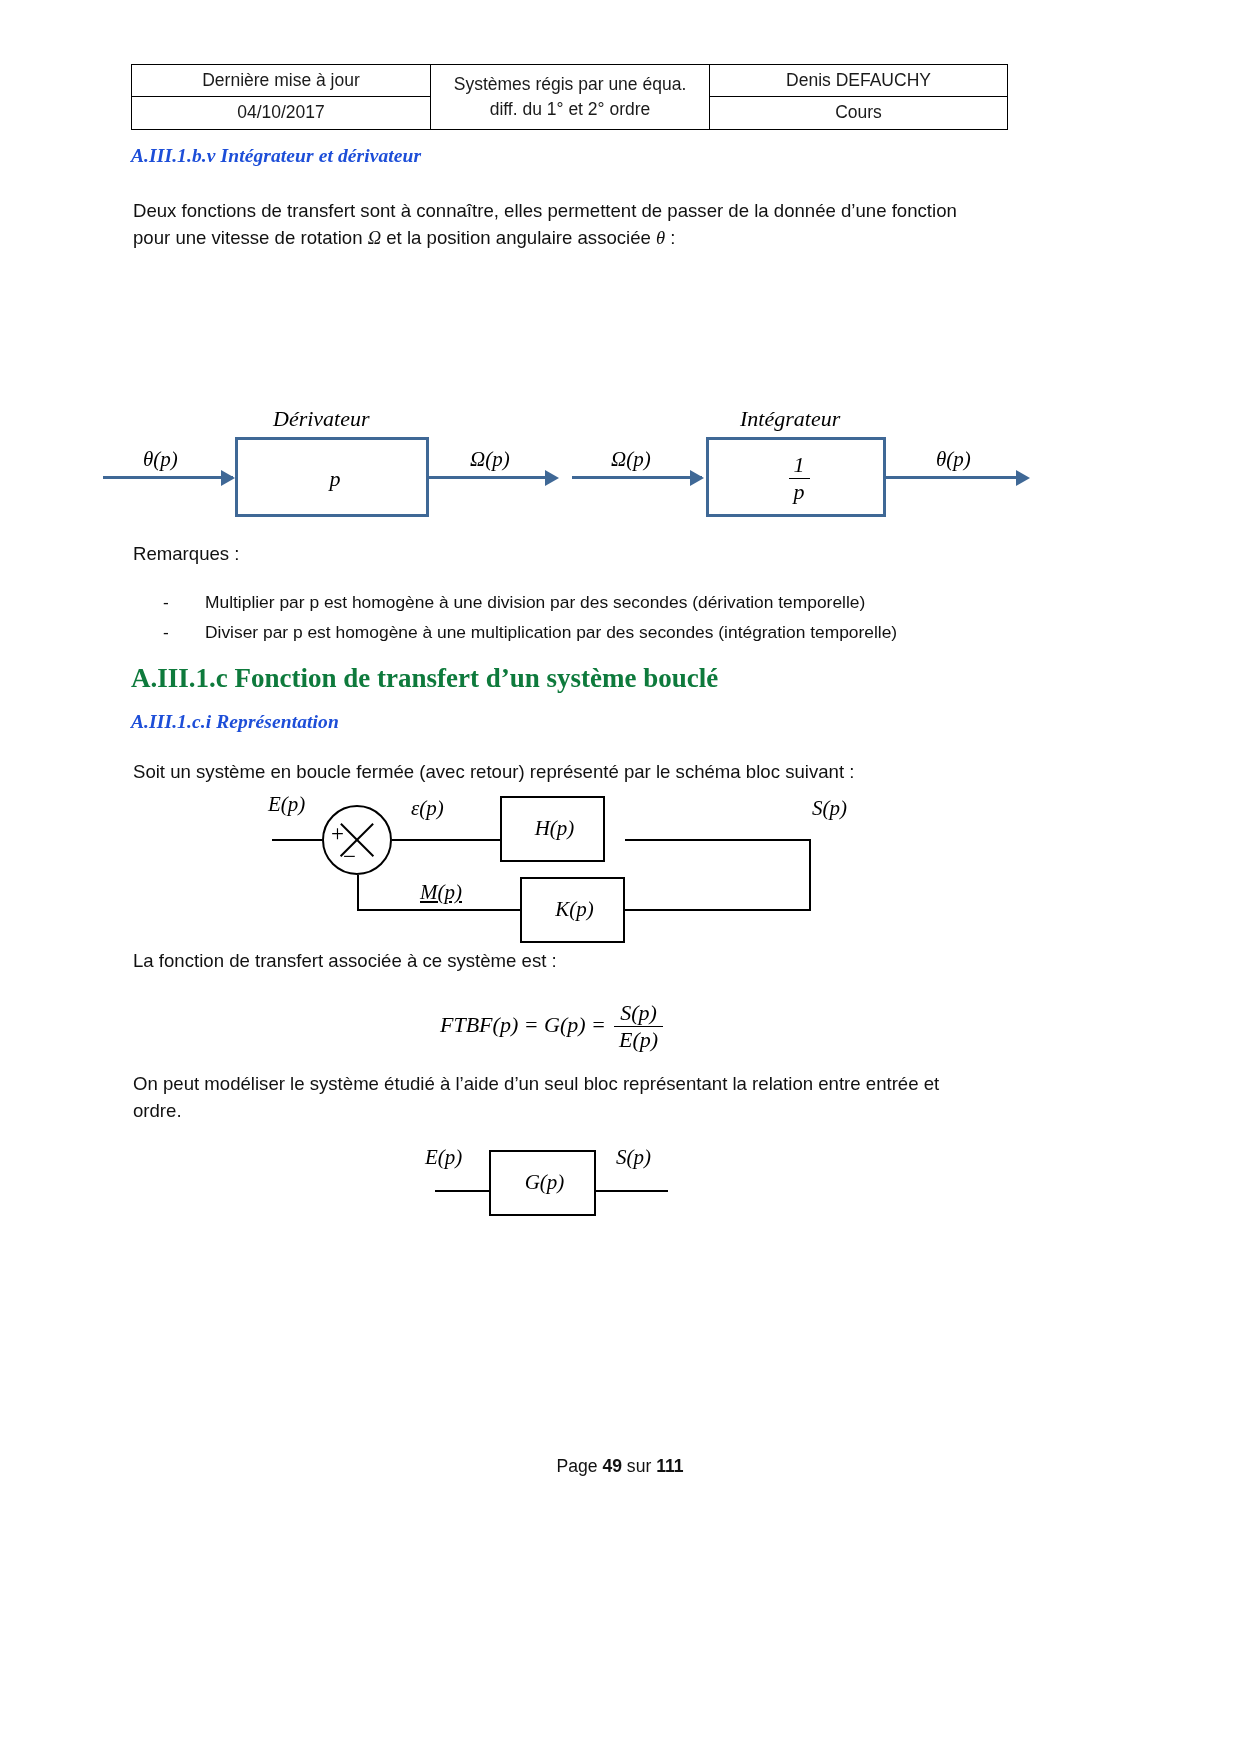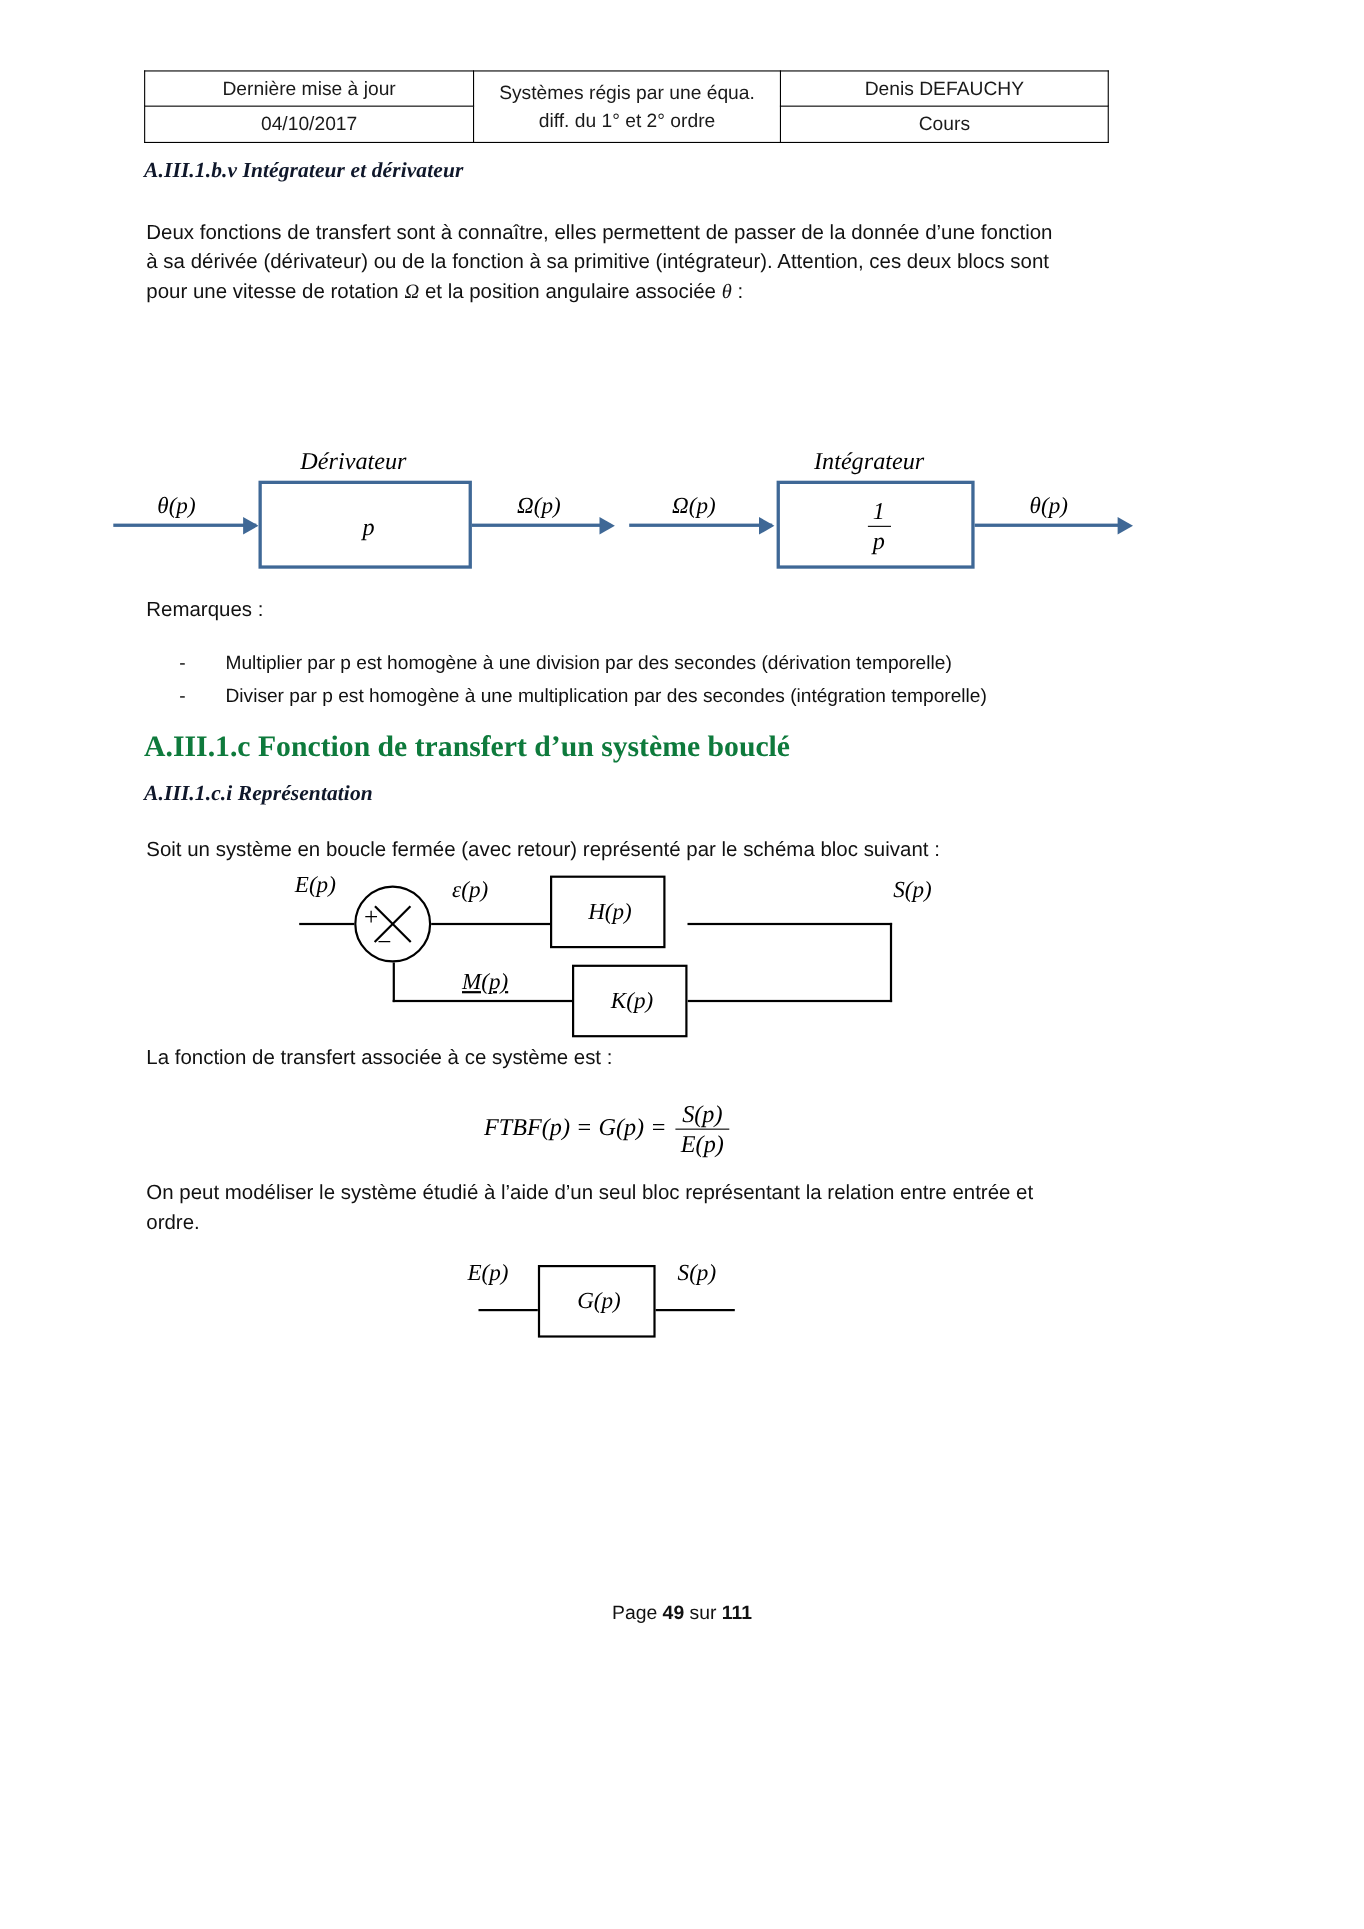--- a/index.html
+++ b/index.html
@@ -36,21 +36,21 @@
   .hdr .c2{width:270px;}
   .hdr .c3{width:289px;}
   .hdr .mid{vertical-align:middle;}
 
   
   h3.sub{
     position:absolute;margin:0;
     font-family:"Liberation Serif", serif;
     font-style:italic;font-weight:bold;
     font-size:19.5px;
-    color:#0f172a;
+    color:#1d4ed8;
     letter-spacing:.1px;
     white-space:nowrap;
   }
   h3.green{
     position:absolute;margin:0;
     font-family:"Liberation Serif", serif;
     font-weight:bold;font-style:normal;
     font-size:27px;
     color:#0e7a3c;
     white-space:nowrap;
@@ -181,21 +181,20 @@
       <td class="c1">04/10/2017</td>
       <td class="c3">Cours</td>
     </tr>
   </tbody>
     </table>
 
   <h3 class="sub" style="left:131px;top:145px;">A.III.1.b.v Intégrateur et dérivateur</h3>
 
   <div class="para" style="left:133px;top:197px;width:850px;">
     <div>Deux fonctions de transfert sont à connaître, elles permettent de passer de la donnée d’une fonction</div>
-    <div>à sa dérivée (dérivateur) ou de la fonction à sa primitive (intégrateur). Attention, ces deux blocs sont</div>
     <div><span>pour une vitesse de rotation </span><span class="it">Ω</span><span> et la position angulaire associée </span><span class="it">θ</span><span> :</span></div>
   </div>
 
 
   <div class="lbl big" style="left:273px;top:406px;">Dérivateur</div>
   <div class="lbl" style="left:143px;top:447px;">θ(p)</div>
   <div class="blueline" style="left:103px;top:476px;width:130px;"></div>
   <div class="bluearrow" style="left:221px;top:470px;"></div>
   <div class="blueblock" style="left:235px;top:437px;width:194px;height:80px;">
     <div class="lbl" style="position:absolute;left:0;top:26px;width:194px;text-align:center;font-size:22px;">p</div>

